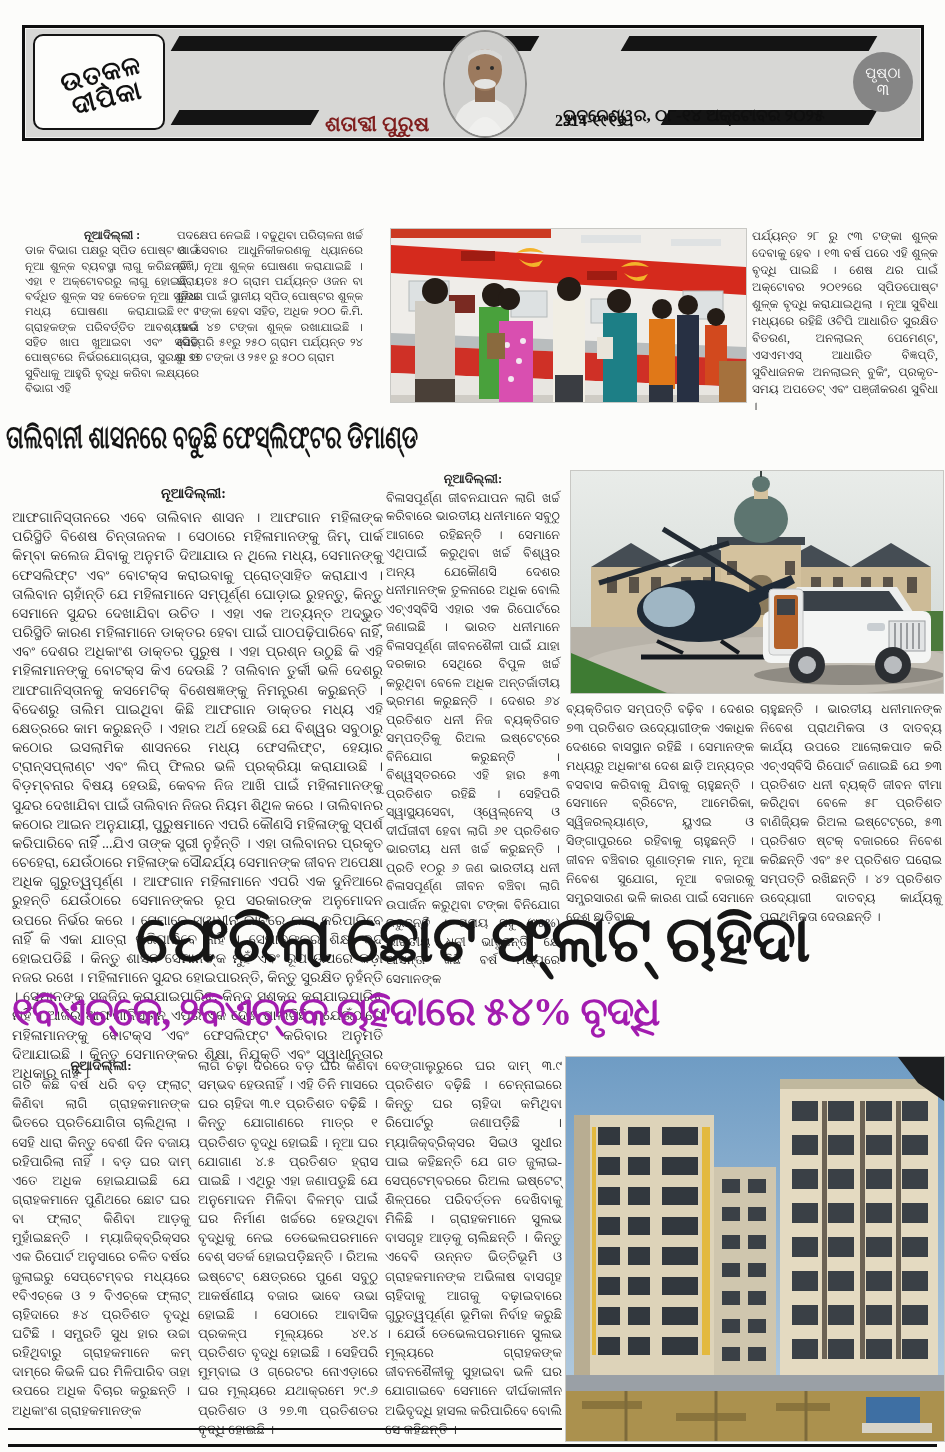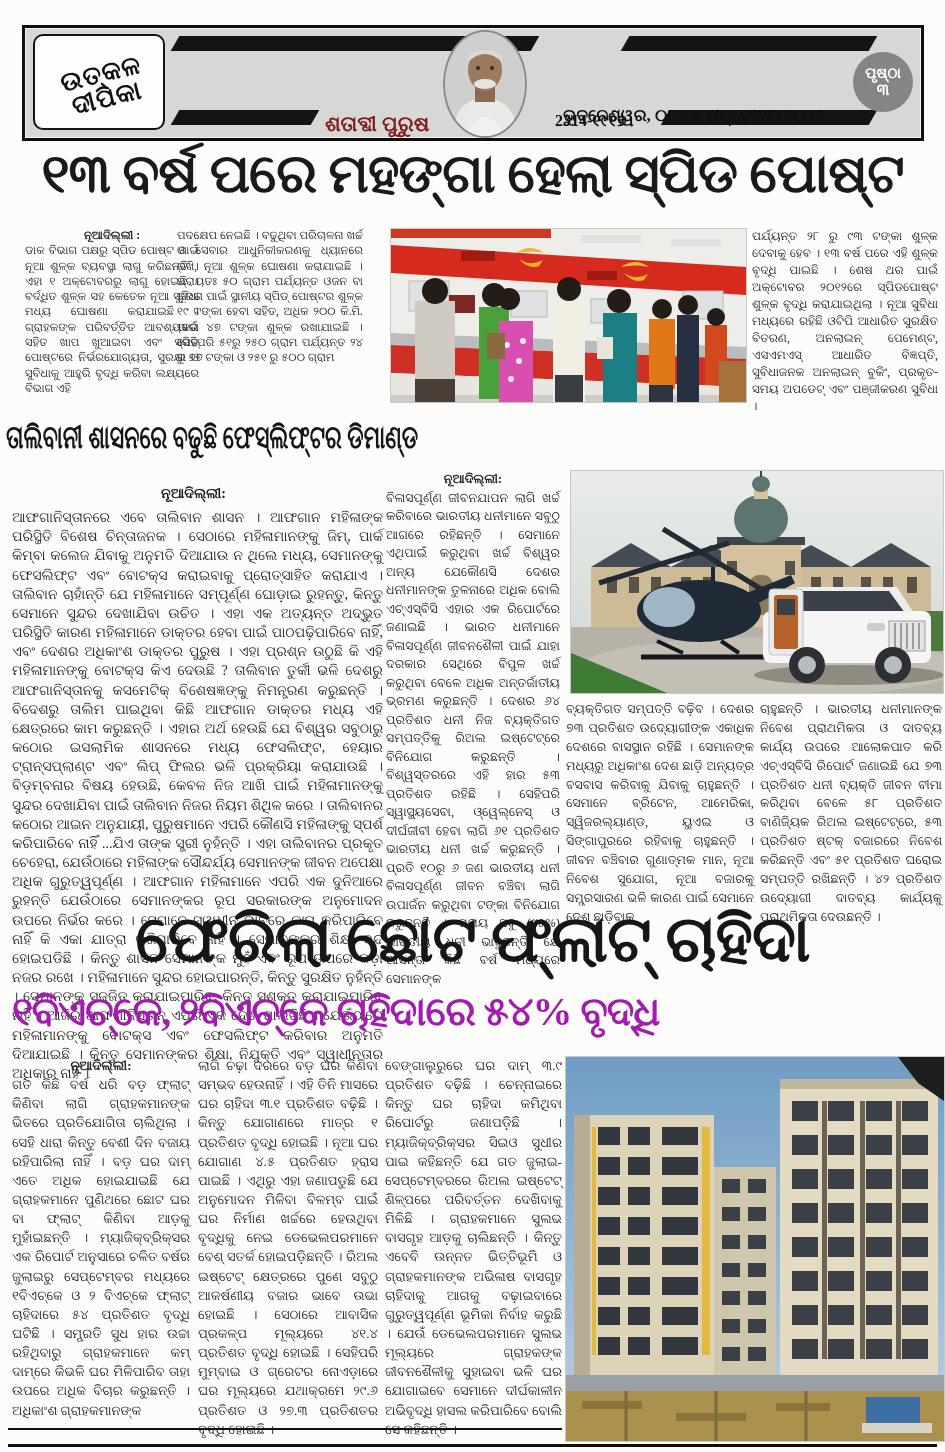--- a/index.html
+++ b/index.html
@@ -18,21 +18,21 @@
     transform:rotate(-14deg);font-weight:bold;font-size:26px;line-height:.95;
     letter-spacing:1px;color:#111;}
   .ribbon{background:#141414;height:15px;}
   .rib-skew{transform:skewX(-30deg);}
   .era{left:300px;top:84px;font-weight:bold;font-size:21px;color:#7f1d1d;}
   .lifespan{left:530px;top:84px;font-weight:bold;font-size:16px;color:#0f0f0f;}
   .mast-date{left:538px;top:50px;font-weight:bold;font-size:17px;color:#0f0f0f;margin-top:28px;}
   .portrait{left:418px;top:2px;width:80px;height:104px;border-radius:50%;
     background:#c9c9c7;border:2px solid #8a8a88;overflow:hidden;}
   .page-circle{left:828px;top:24px;width:60px;height:60px;border-radius:50%;
-    background:#858585;color:#fff;text-align:center;font-weight:bold;
+    background:#858585;color:#fff;text-align:center;font-weight:normal;
     display:flex;flex-direction:column;justify-content:center;line-height:1.1;}
   .page-circle .l1{font-size:15px;} .page-circle .l2{font-size:16px;}
   
   .h-main{left:8px;top:146px;width:929px;text-align:center;font-weight:bold;
     font-size:54px;line-height:1.05;color:#1a1a1a;letter-spacing:-1px;}
   .h-taliban{left:6px;top:420px;width:375px;font-weight:bold;font-size:23px;
     color:#151515;transform:scale(.96,1.4);transform-origin:left top;white-space:nowrap;}
   .h-luxury{left:388px;top:414px;width:552px;font-weight:bold;font-size:32px;
     color:#151515;letter-spacing:-1px;white-space:nowrap;}
   .h-flats{left:8px;top:908px;width:929px;text-align:center;font-weight:bold;
@@ -85,21 +85,20 @@
     <div class="abs mast-date">ଭୁବନେଶ୍ୱର, ୦୮-୧୪ ଅକ୍ଟୋବର ୨୦୨୫</div>
     <div class="abs era">ଶତାବ୍ଦୀ ପୁରୁଷ</div>
     <div class="abs lifespan">2314-୧୯୧୭</div>
 
     <div class="abs page-circle">
       <span class="l1">ପୃଷ୍ଠା</span>
       <span class="l2">୩</span>
     </div>
   </div>
 
-  <div class="abs h-main">୧୩ ବର୍ଷ ପରେ ମହଙ୍ଗା ହେଲା ସ୍ପିଡ ପୋଷ୍ଟ</div>
 
   <div class="abs col sp-col" style="left:12px;width:174px;margin-left:13px;">
     <div class="dateline">ନୂଆଦିଲ୍ଲୀ :</div>
     <span>ଡାକ ବିଭାଗ ପକ୍ଷରୁ ସ୍ପିଡ ପୋଷ୍ଟ ପାଇଁ ନୂଆ ଶୁଳ୍କ ବ୍ୟବସ୍ଥା ଲାଗୁ କରିଛନ୍ତି । ଏହା ୧ ଅକ୍ଟୋବରରୁ ଲାଗୁ ହୋଇଛି । ବର୍ଦ୍ଧିତ ଶୁଳ୍କ ସହ କେତେକ ନୂଆ ସୁବିଧା ମଧ୍ୟ ଘୋଷଣା କରାଯାଇଛି । ଗ୍ରାହକଙ୍କ ପରିବର୍ତ୍ତିତ ଆବଶ୍ୟକତା ସହିତ ଖାପ ଖୁଆଇବା ଏବଂ ସ୍ପିଡ୍ ପୋଷ୍ଟରେ ନିର୍ଭରଯୋଗ୍ୟତା, ସୁରକ୍ଷା ଓ ସୁବିଧାକୁ ଆହୁରି ବୃଦ୍ଧି କରିବା ଲକ୍ଷ୍ୟରେ ବିଭାଗ ଏହି</span>
   </div>
   <div class="abs col sp-col" style="left:177px;width:186px;">
     <span>ପଦକ୍ଷେପ ନେଇଛି । ବଢୁଥିବା ପରିଚାଳନା ଖର୍ଚ୍ଚ ଓ ସେବାର ଆଧୁନିକୀକରଣକୁ ଧ୍ୟାନରେ ରଖି, ନୂଆ ଶୁଳ୍କ ଘୋଷଣା କରାଯାଇଛି । ପ୍ରାୟତଃ ୫୦ ଗ୍ରାମ ପର୍ଯ୍ୟନ୍ତ ଓଜନ ବା ଦୂରତା ପାଇଁ ସ୍ଥାନୀୟ ସ୍ପିଡ୍ ପୋଷ୍ଟର ଶୁଳ୍କ ୧୯ ଟଙ୍କା ହେବା ସହିତ, ଅଧିକ ୨୦୦ କି.ମି. ପାଇଁ ୪୭ ଟଙ୍କା ଶୁଳ୍କ ରଖାଯାଇଛି । ସେହିପରି ୫୧ରୁ ୨୫୦ ଗ୍ରାମ ପର୍ଯ୍ୟନ୍ତ ୨୪ ରୁ ୭୭ ଟଙ୍କା ଓ ୨୫୧ ରୁ ୫୦୦ ଗ୍ରାମ</span>
   </div>
   <div class="abs col sp-col" style="left:752px;width:186px;font-size:12px;line-height:1.42;">
     <span>ପର୍ଯ୍ୟନ୍ତ ୨୮ ରୁ ୯୩ ଟଙ୍କା ଶୁଳ୍କ ଦେବାକୁ ହେବ । ୧୩ ବର୍ଷ ପରେ ଏହି ଶୁଳ୍କ ବୃଦ୍ଧି ପାଇଛି । ଶେଷ ଥର ପାଇଁ ଅକ୍ଟୋବର ୨୦୧୨ରେ ସ୍ପିଡପୋଷ୍ଟ ଶୁଳ୍କ ବୃଦ୍ଧି କରାଯାଇଥିଲା । ନୂଆ ସୁବିଧା ମଧ୍ୟରେ ରହିଛି ଓଟିପି ଆଧାରିତ ସୁରକ୍ଷିତ ବିତରଣ, ଅନଲାଇନ୍ ପେମେଣ୍ଟ, ଏସଏମଏସ୍ ଆଧାରିତ ବିଜ୍ଞପ୍ତି, ସୁବିଧାଜନକ ଅନଲାଇନ୍ ବୁକିଂ, ପ୍ରକୃତ-ସମୟ ଅପଡେଟ୍ ଏବଂ ପଞ୍ଜୀକରଣ ସୁବିଧା ।</span>

